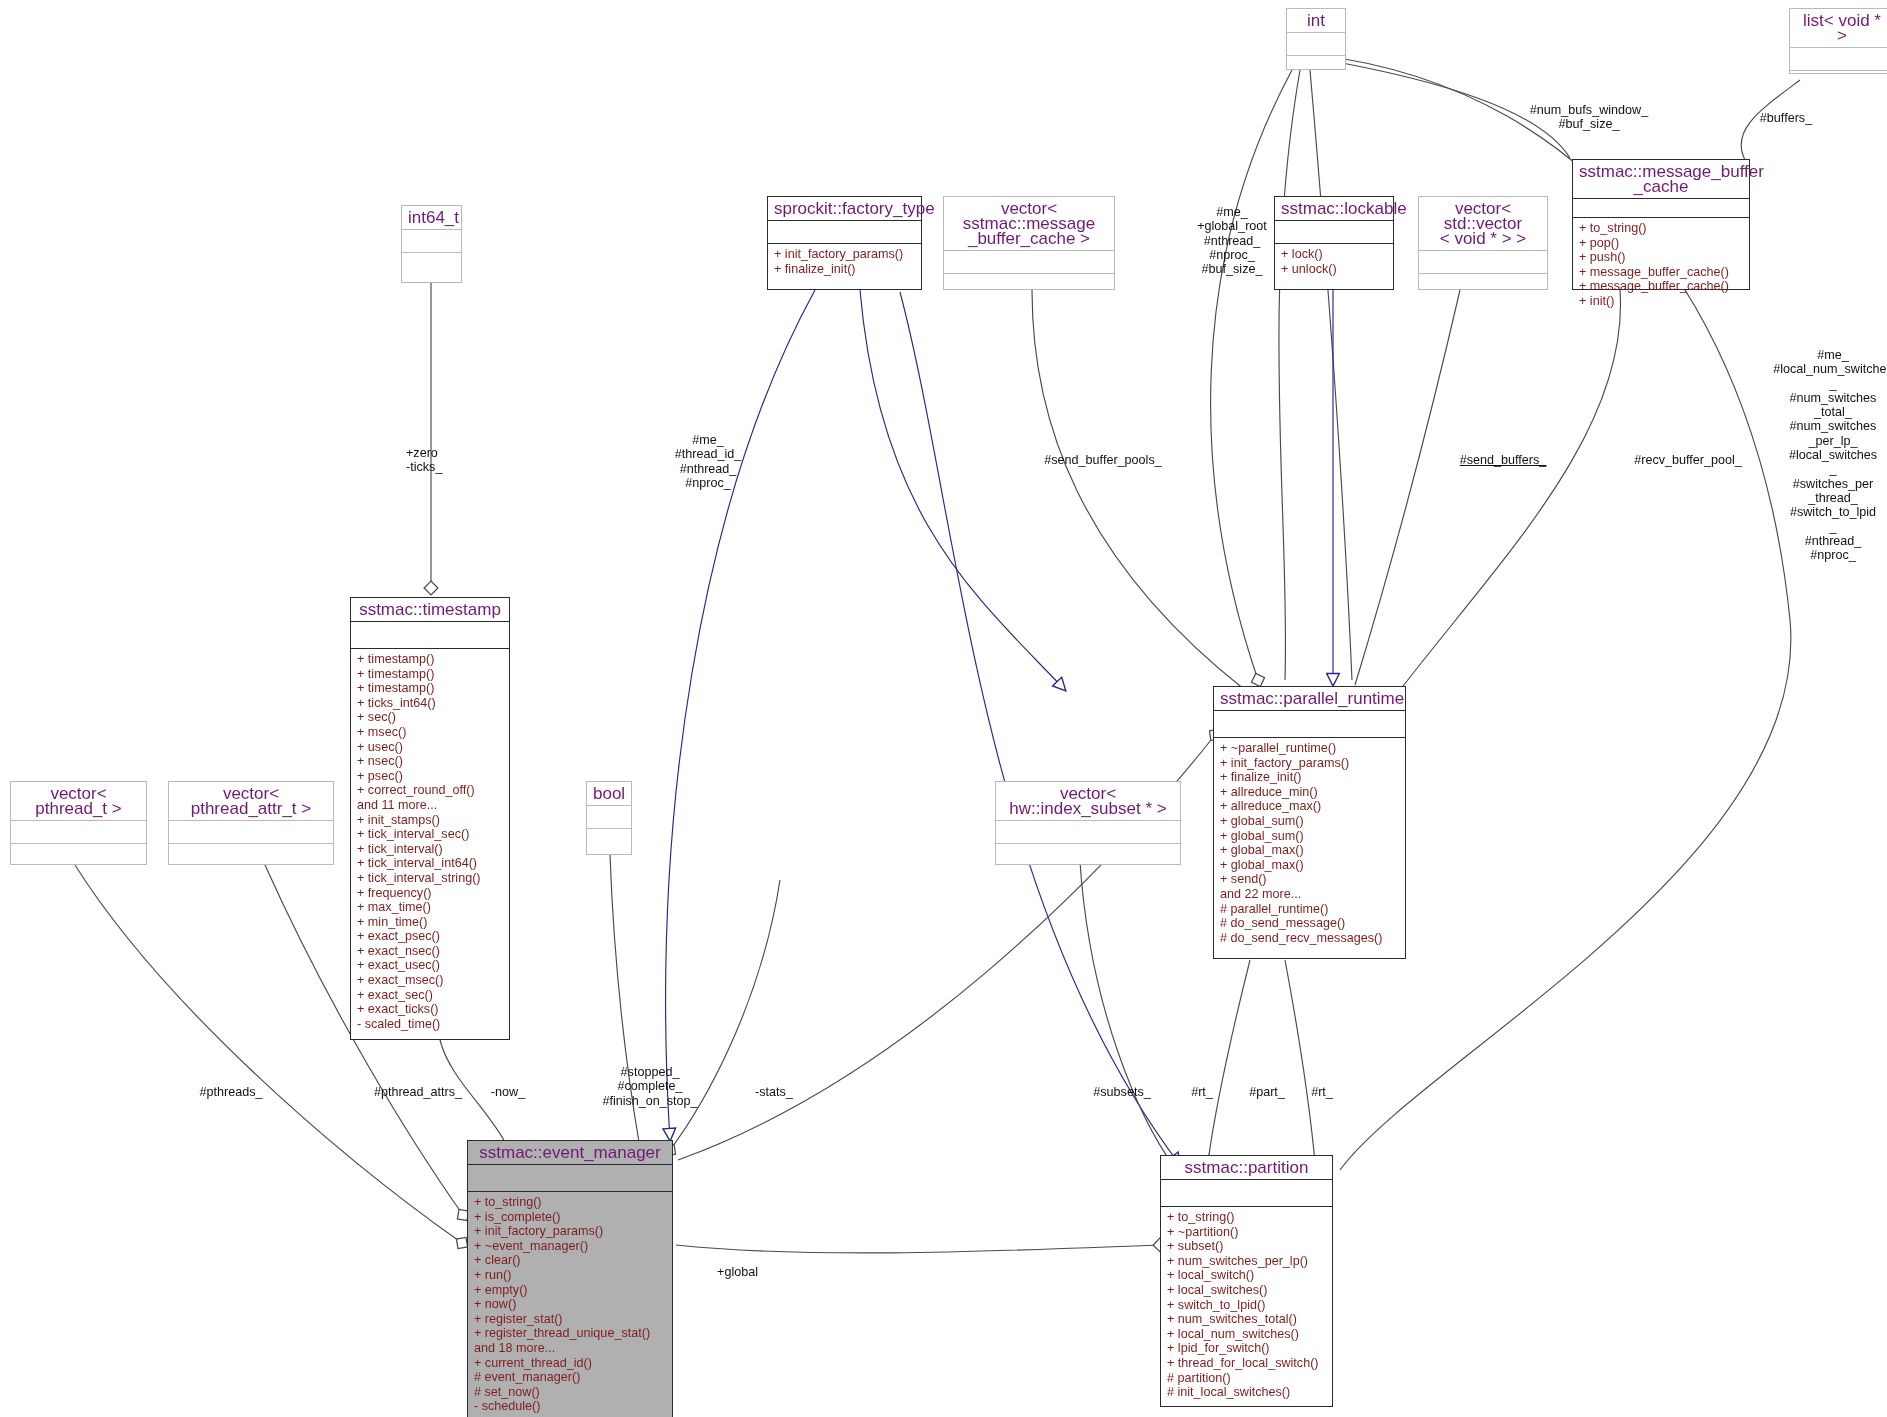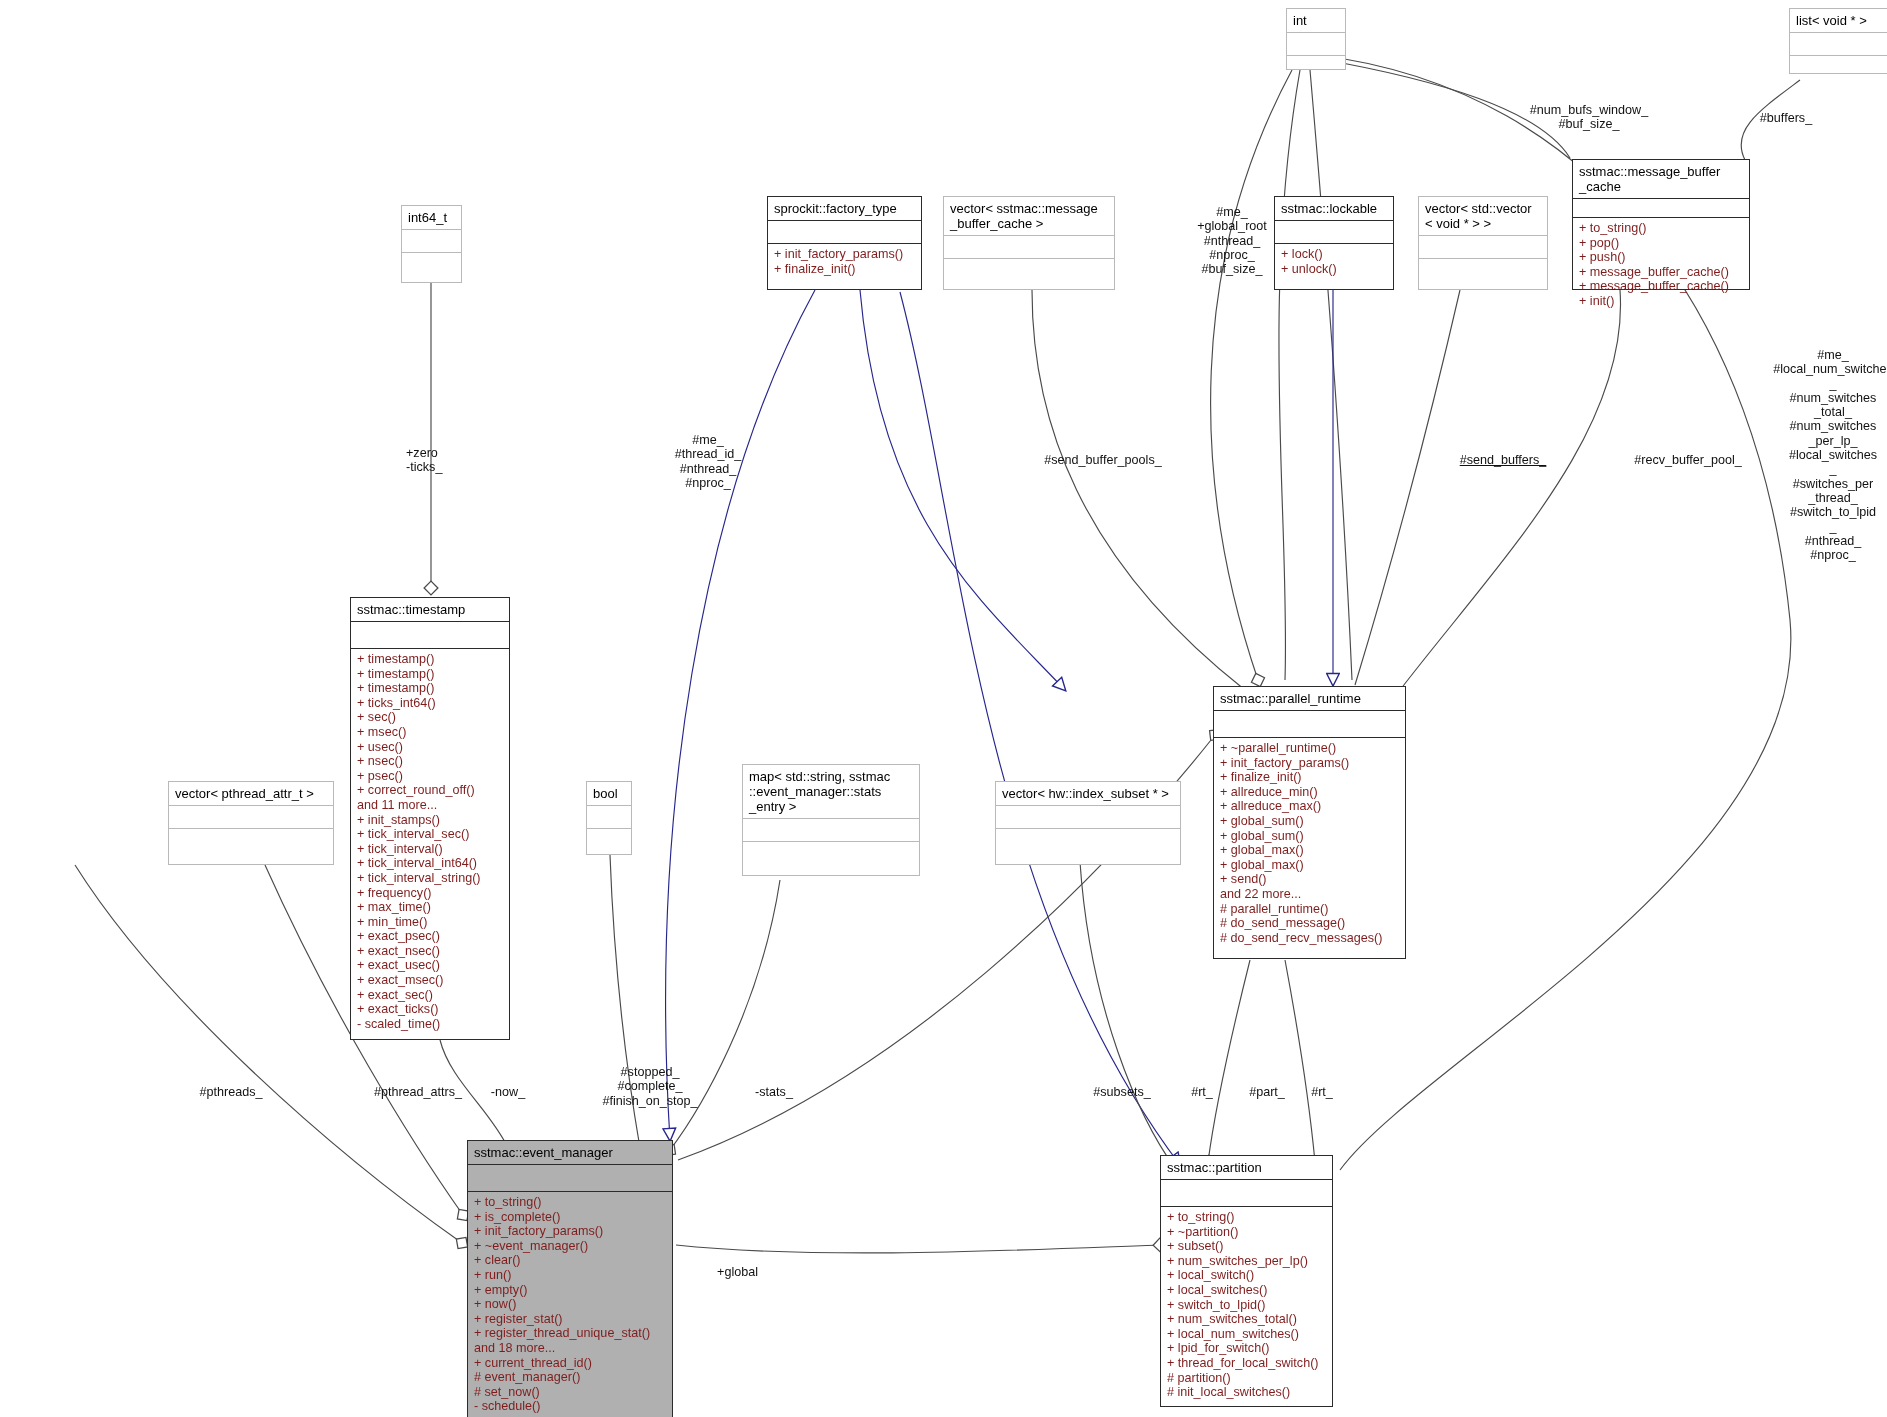--- a/index.html
+++ b/index.html
@@ -5,21 +5,21 @@
   html,body{margin:0;padding:0;background:#ffffff;}
   body{font-family:"Liberation Sans",sans-serif;}
   #canvas{position:relative;width:1887px;height:1417px;overflow:hidden;background:#fff;}
   svg.edges{position:absolute;left:0;top:0;width:1887px;height:1417px;pointer-events:none;}
 
   .node{position:absolute;box-sizing:border-box;background:#fff;display:flex;flex-direction:column;}
   .node.solid{border:1.6px solid #2b2b2b;}
   .node.light{border:1.2px solid #b9b9b9;}
   .node.filled{background:#b0b0b0;}
   .node .title{
-     font-size:13px;color:#000000;line-height:15px;
+     text-align:center;font-size:17px;color:#701a75;line-height:15px;
      padding:4px 6px;box-sizing:border-box;
   }
   .node.solid .title{border-bottom:1.6px solid #2b2b2b;}
   .node.light .title{border-bottom:1.2px solid #b9b9b9;}
   .node .attrs{min-height:22px;}
   .node.solid .attrs{border-bottom:1.6px solid #2b2b2b;}
   .node.light .attrs{border-bottom:1.2px solid #b9b9b9;}
   .node .ops{padding:3px 5px 4px 6px;font-size:12.6px;line-height:14.6px;color:#7f1d1d;}
   .node .ops div{white-space:nowrap;}
   .node.light .ops{min-height:26px;}
@@ -183,40 +183,38 @@
       <div>+ exact_psec()</div>
       <div>+ exact_nsec()</div>
       <div>+ exact_usec()</div>
       <div>+ exact_msec()</div>
       <div>+ exact_sec()</div>
       <div>+ exact_ticks()</div>
       <div>- scaled_time()</div>
     </div>
   </div>
 
+  <div class="node light" style="left:10px;top:781px;width:137px;height:84px;">
+    <div class="title">vector&lt; pthread_t &gt;</div>
+    <div class="attrs"></div>
+    <div class="ops"></div>
+  </div>
 
   <div class="node light" style="left:168px;top:781px;width:166px;height:84px;">
     <div class="title">vector&lt; pthread_attr_t &gt;</div>
     <div class="attrs"></div>
     <div class="ops"></div>
   </div>
 
   <div class="node light" style="left:586px;top:781px;width:46px;height:74px;">
     <div class="title">bool</div>
     <div class="attrs"></div>
     <div class="ops"></div>
   </div>
 
-  <div class="node light" style="left:742px;top:764px;width:178px;height:112px;">
-    <div class="title" style="white-space:pre-line;">map&lt; std::string, sstmac
-::event_manager::stats
-_entry &gt;</div>
-    <div class="attrs"></div>
-    <div class="ops"></div>
-  </div>
 
   <div class="node light" style="left:995px;top:781px;width:186px;height:84px;">
     <div class="title">vector&lt; hw::index_subset * &gt;</div>
     <div class="attrs"></div>
     <div class="ops"></div>
   </div>
 
   <div class="node solid" style="left:1213px;top:686px;width:193px;height:273px;">
     <div class="title">sstmac::parallel_runtime</div>
     <div class="attrs" style="min-height:26px;"></div>

